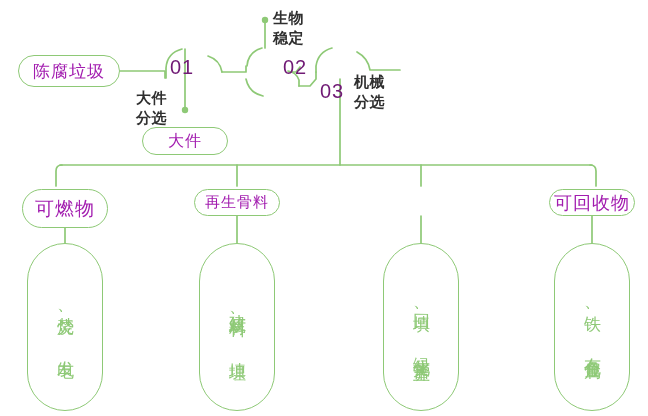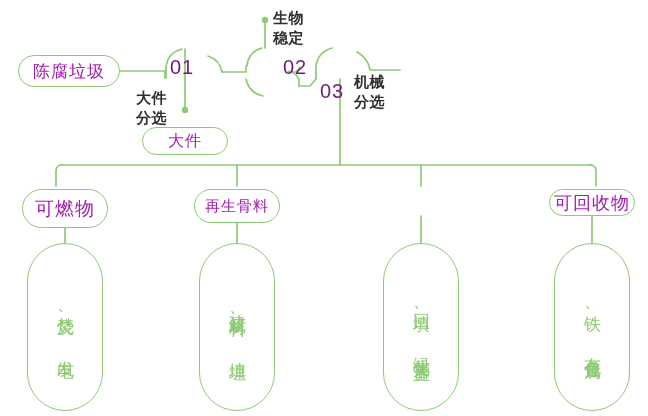--- a/index.html
+++ b/index.html
@@ -163,21 +163,21 @@
     <div>分选</div>
   </div>
 
   <div class="pill" style="left:142px; top:127px; width:86px; height:28px; font-size:16px;">
     <span>大件</span>
   </div>
 
   <div class="pill" style="left:22px; top:189px; width:86px; height:39px; font-size:19px;">
     <span>可燃物</span>
   </div>
-  <div class="pill" style="left:194px; top:189px; width:86px; height:34px; font-size:15px;">
+  <div class="pill" style="left:194px; top:189px; width:86px; height:27px; font-size:15px;">
     <span>再生骨料</span>
   </div>
   <div class="pill" style="left:549px; top:189px; width:86px; height:27px; font-size:18px;">
     <span>可回收物</span>
   </div>
 
   <div class="vbox" style="left:27px; top:243px; width:76px; height:168px;">
     <span class="vtext">焚烧、 发电</span>
   </div>
 

